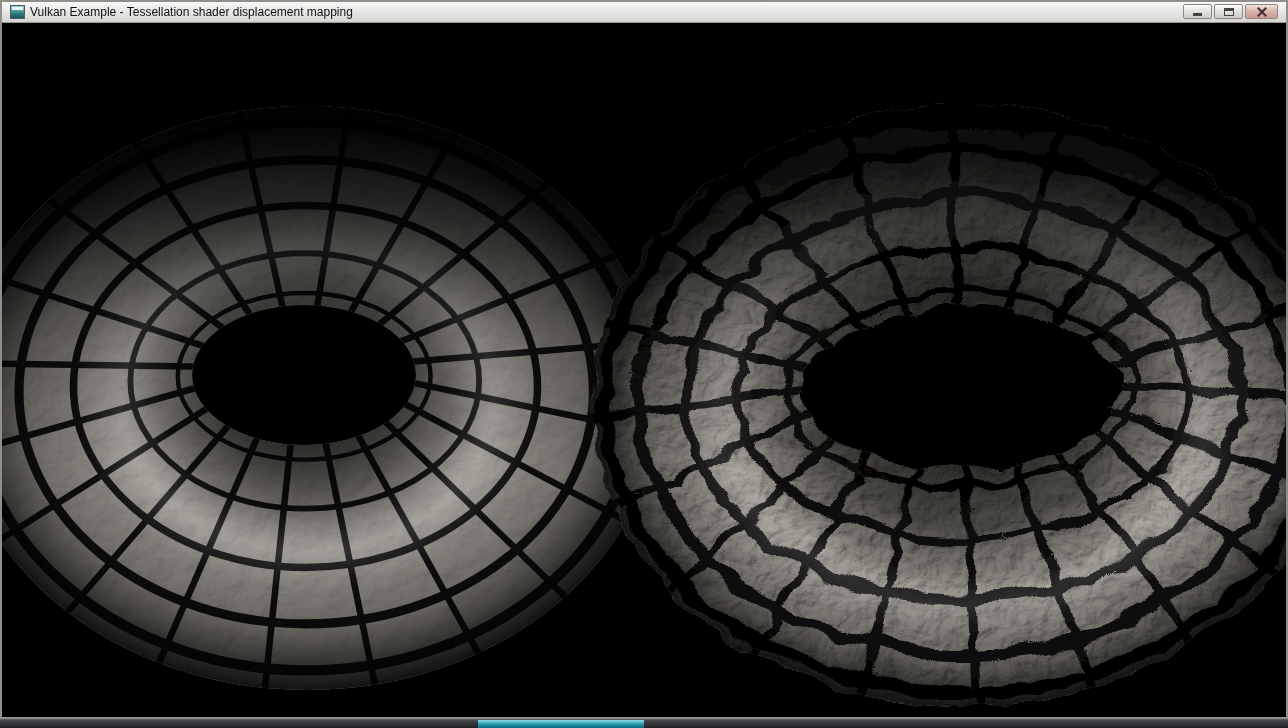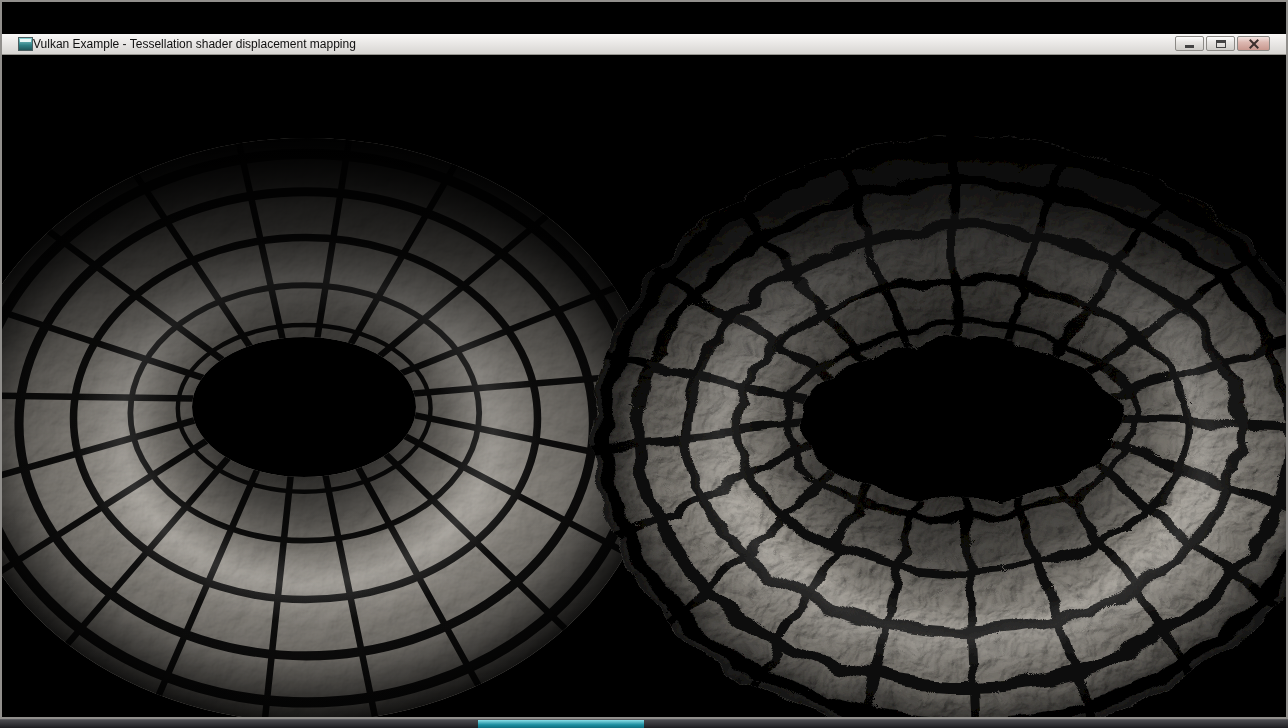--- a/index.html
+++ b/index.html
@@ -7,25 +7,24 @@
     width:1288px; height:728px; background:#000;
     font-family:"Liberation Sans", sans-serif; overflow:hidden;
   }
   .window {
     width:1288px; height:719px;
     border:2px solid #918f8c;
     display:flex; flex-direction:column; background:#000;
   }
   .titlebar {
     height:21px; flex:0 0 21px;
-    display:flex; align-items:center; padding:0 16px;
+    display:flex; align-items:center; gap:5px; padding:0 8px;
     background:linear-gradient(#f9f8f7, #eae8e6 45%, #d7d5d2);
     border-bottom:1px solid #96948f;
     user-select:none;
-    margin-top:32px;
   }
   .app-icon {
     width:15px; height:14px; flex:0 0 15px;
     border:1px solid #4c5e60;
     background:linear-gradient(#8fd4d6, #2e7f84 60%, #20565a);
     position:relative;
   }
   .app-icon::before {
     content:""; position:absolute; left:1px; top:1px; right:1px; height:3px;
     background:#e8f6f6;

